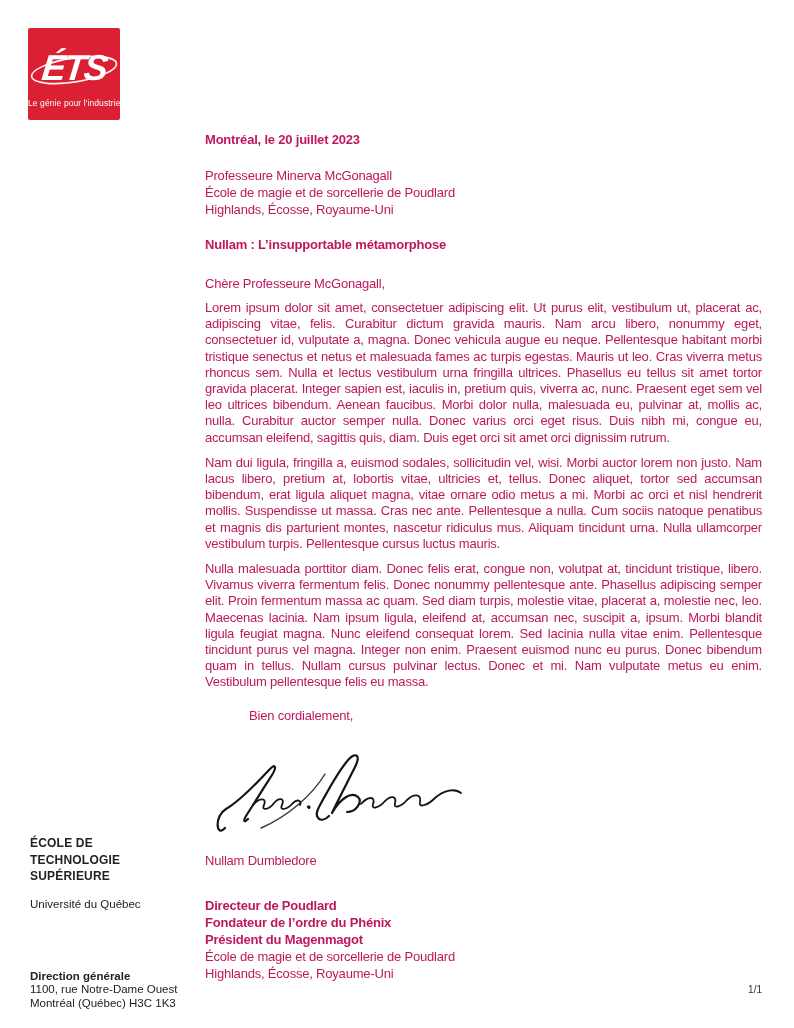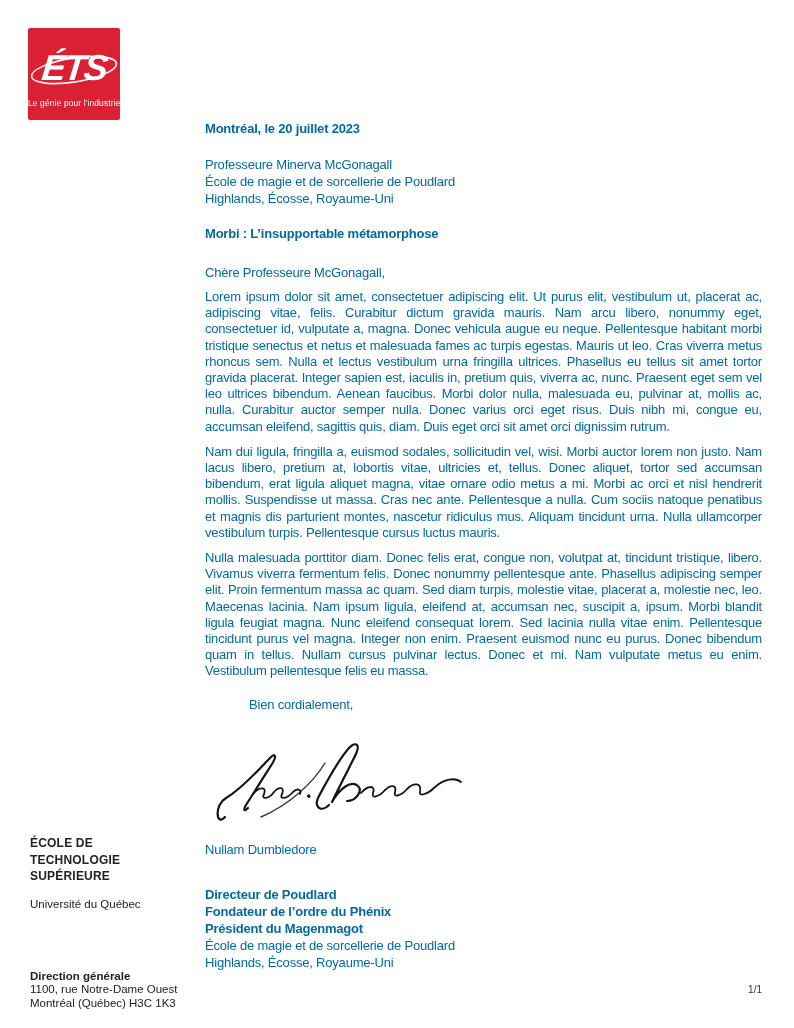--- a/index.html
+++ b/index.html
@@ -49,26 +49,26 @@
     text-align: center;
     color: #ffffff;
     font-size: 8.5px;
     letter-spacing: 0.1px;
     white-space: nowrap;
   }
 
   
   .main-column {
     position: absolute;
-    left: 205px; top: 120px;
+    left: 205px; top: 131px;
     width: 557px;
     font-size: 13px;
     letter-spacing: -0.2px;
     line-height: 17px;
-    color: #0369a1;
+    color: #be185d;
   }
   .date-line { font-weight: 700; margin-bottom: 19px; }
   .recipient-block { margin-bottom: 18px; }
   .subject-line { font-weight: 700; margin-top: 4px; margin-bottom: 22px; }
   .salutation { margin-bottom: 8px; }
   .body-paragraph {
     text-align: justify;
     line-height: 16.2px;
     margin-bottom: 9px;
     hyphens: auto;
@@ -134,21 +134,21 @@
   <div class="main-column">
 
     <p class="date-line">Montréal, le 20 juillet 2023</p>
 
     <div class="recipient-block">
       <div>Professeure Minerva McGonagall</div>
       <div>École de magie et de sorcellerie de Poudlard</div>
       <div>Highlands, Écosse, Royaume-Uni</div>
     </div>
 
-    <p class="subject-line">Morbi : L’insupportable métamorphose</p>
+    <p class="subject-line">Nullam : L’insupportable métamorphose</p>
 
     <p class="salutation">Chère Professeure McGonagall,</p>
 
     <p class="body-paragraph">Lorem ipsum dolor sit amet, consectetuer adipiscing elit. Ut purus elit, vestibulum ut, placerat ac, adipiscing vitae, felis. Curabitur dictum gravida mauris. Nam arcu libero, nonummy eget, consectetuer id, vulputate a, magna. Donec vehicula augue eu neque. Pellentesque habitant morbi tristique senectus et netus et malesuada fames ac turpis egestas. Mauris ut leo. Cras viverra metus rhoncus sem. Nulla et lectus vestibulum urna fringilla ultrices. Phasellus eu tellus sit amet tortor gravida placerat. Integer sapien est, iaculis in, pretium quis, viverra ac, nunc. Praesent eget sem vel leo ultrices bibendum. Aenean faucibus. Morbi dolor nulla, malesuada eu, pulvinar at, mollis ac, nulla. Curabitur auctor semper nulla. Donec varius orci eget risus. Duis nibh mi, congue eu, accumsan eleifend, sagittis quis, diam. Duis eget orci sit amet orci dignissim rutrum.</p>
     <p class="body-paragraph">Nam dui ligula, fringilla a, euismod sodales, sollicitudin vel, wisi. Morbi auctor lorem non justo. Nam lacus libero, pretium at, lobortis vitae, ultricies et, tellus. Donec aliquet, tortor sed accumsan bibendum, erat ligula aliquet magna, vitae ornare odio metus a mi. Morbi ac orci et nisl hendrerit mollis. Suspendisse ut massa. Cras nec ante. Pellentesque a nulla. Cum sociis natoque penatibus et magnis dis parturient montes, nascetur ridiculus mus. Aliquam tincidunt urna. Nulla ullamcorper vestibulum turpis. Pellentesque cursus luctus mauris.</p>
     <p class="body-paragraph">Nulla malesuada porttitor diam. Donec felis erat, congue non, volutpat at, tincidunt tristique, libero. Vivamus viverra fermentum felis. Donec nonummy pellentesque ante. Phasellus adipiscing semper elit. Proin fermentum massa ac quam. Sed diam turpis, molestie vitae, placerat a, molestie nec, leo. Maecenas lacinia. Nam ipsum ligula, eleifend at, accumsan nec, suscipit a, ipsum. Morbi blandit ligula feugiat magna. Nunc eleifend consequat lorem. Sed lacinia nulla vitae enim. Pellentesque tincidunt purus vel magna. Integer non enim. Praesent euismod nunc eu purus. Donec bibendum quam in tellus. Nullam cursus pulvinar lectus. Donec et mi. Nam vulputate metus eu enim. Vestibulum pellentesque felis eu massa.</p>
 
     <p class="closing">Bien cordialement,</p>
 
     <div class="signature-wrap">

